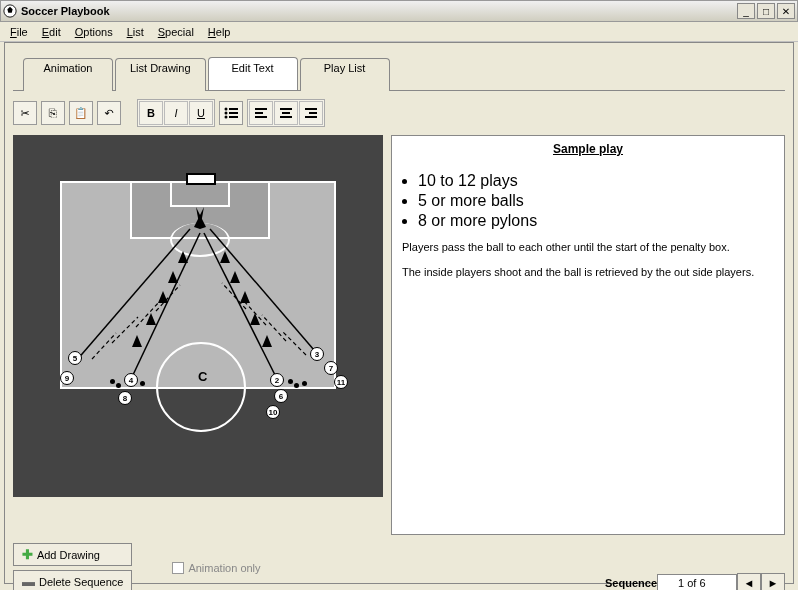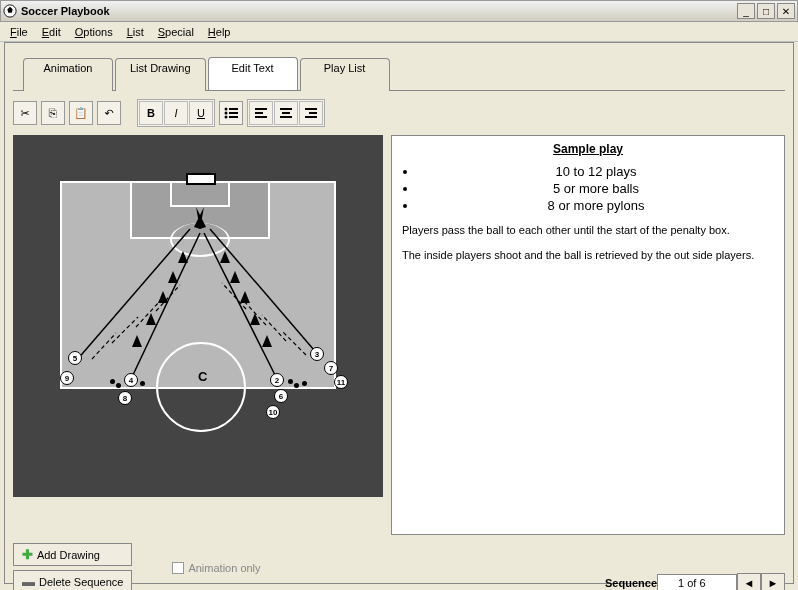--- a/index.html
+++ b/index.html
@@ -41,23 +41,23 @@
 .goal { position: absolute; left: 124px; top: -10px; width: 30px; height: 12px; border: 2px solid #000; background: #fff; }
 .center-circle { position: absolute; left: 94px; bottom: -45px; width: 90px; height: 90px; border: 2px solid #fff; border-radius: 50%; }
 .penalty-arc { position: absolute; left: 108px; top: 40px; width: 60px; height: 34px; border: 2px solid #fff; border-radius: 50%; border-top: none; }
 .label-c { position: absolute; left: 136px; top: 186px; font-size: 13px; color: #000; font-weight: bold; }
 .cone { position: absolute; width: 0; height: 0; border-left: 5px solid transparent; border-right: 5px solid transparent; border-bottom: 12px solid #000; }
 .player { position: absolute; width: 14px; height: 14px; border: 1.5px solid #000; border-radius: 50%; background: #fff; font-size: 8px; display: flex; align-items: center; justify-content: center; font-weight: bold; }
 .ball { position: absolute; width: 5px; height: 5px; background: #000; border-radius: 50%; }
 
 
 .text-panel { flex: 1; border: 1px solid #888; background: #fff; height: 400px; padding: 6px 10px; overflow: auto; }
-.text-title { font-weight: bold; text-decoration: underline; text-align: center; margin-bottom: 8px; font-size: 12px; }
+.text-title { font-weight: bold; text-decoration: underline; text-align: center; margin-bottom: 16px; font-size: 12px; }
 .text-panel ul { margin: 0 0 10px 16px; }
-.text-panel li { margin-bottom: 2px; font-size: 13px; text-align: center; }
+.text-panel li { margin-bottom: 2px; font-size: 16px; }
 .text-panel p { margin-bottom: 10px; font-size: 11px; line-height: 1.35; }
 
 
 .seq-row { display: flex; align-items: center; gap: 10px; margin-top: 8px; }
 .btn { border: 1px solid #888; background: #f0ede0; padding: 3px 8px; cursor: pointer; display: flex; align-items: center; gap: 4px; min-width: 110px; }
 .check-wrap { display: flex; align-items: center; gap: 4px; color: #888; margin-left: 30px; }
 .check-box { width: 12px; height: 12px; border: 1px solid #999; background: #fff; }
 
 .seq-nav { display: flex; align-items: center; gap: 0; margin-left: auto; }
 .seq-label { font-weight: bold; }

